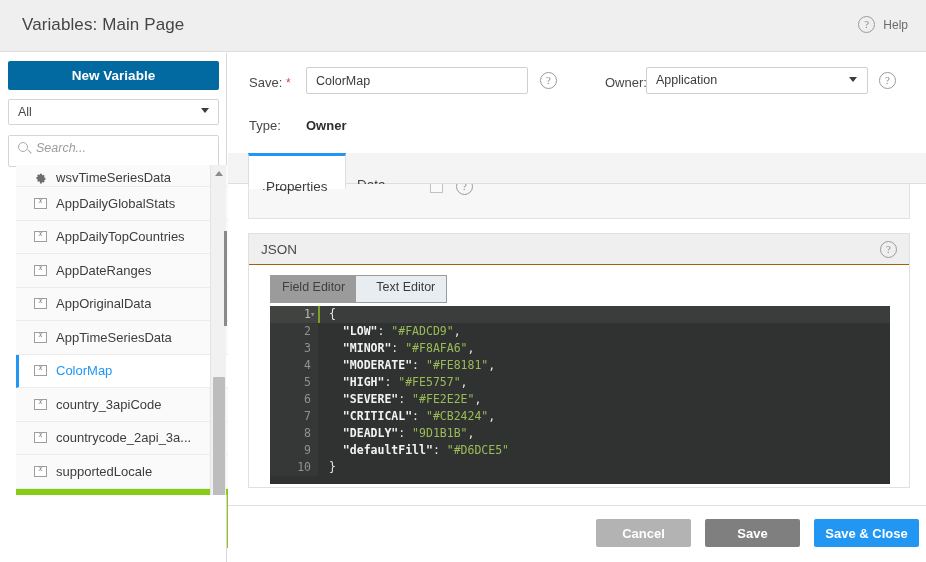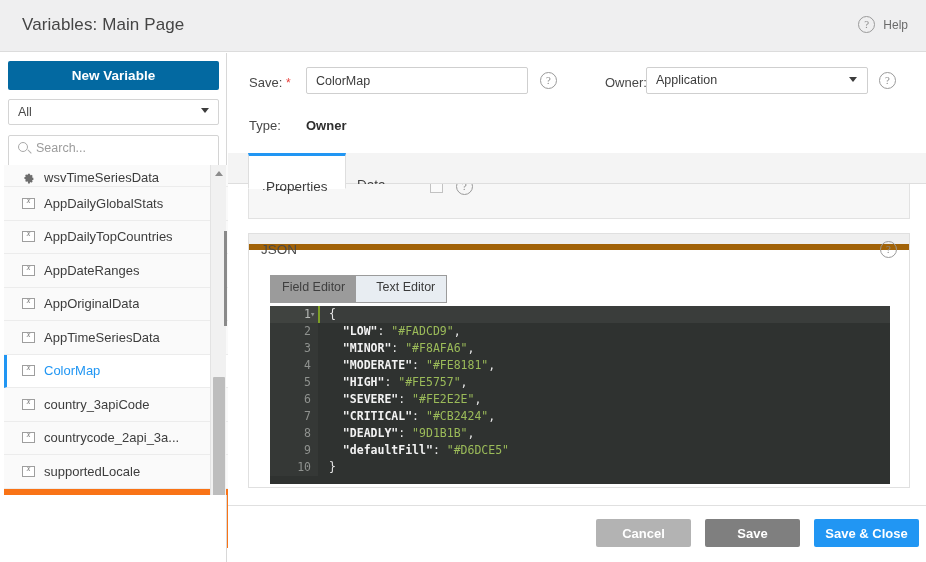--- a/index.html
+++ b/index.html
@@ -73,41 +73,42 @@
     width: 0; height: 0;
     border-left: 4px solid transparent;
     border-right: 4px solid transparent;
     border-top: 5px solid #3c3c3c;
   }
   .search-box {
     position: absolute; left: 8px; top: 82px;
     width: 211px; height: 32px;
     border: 1px solid #d4d4d4; background: #fff;
     border-radius: 2px;
+    font-style: italic;
   }
   .search-ico {
     position: absolute; left: 9px; top: 6px;
     width: 10px; height: 10px; border: 1.2px solid #a9a9a9;
     border-radius: 50%;
   }
   .search-ico:after {
     content: ""; position: absolute;
     left: 8px; top: 8px; width: 5px; height: 1.2px;
     background: #a9a9a9; transform: rotate(45deg);
   }
   .search-ph {
     position: absolute; left: 27px; top: 5px;
     font-size: 12.5px; color: #9c9c9c;
   }
 
   .var-list {
-    position: absolute; left: 4px; top: 112px;
+    position: absolute; left: 16px; top: 112px;
     width: 227px; height: 383px;
     overflow: hidden;
-    background: #f97316;
+    background: #84cc16;
   }
   .var-item {
     position: relative;
     height: 33.5px;
     display: flex; align-items: center;
     padding-left: 18px;
     border-bottom: 1px solid #ececec;
     background: #fafafa;
     cursor: pointer;
     font-size: 13px; color: #3d3d3d;
@@ -265,23 +266,23 @@
 
   
   .json-sec {
     position: absolute; left: 20px; top: 180px;
     width: 662px; height: 255px;
     border: 1px solid #e0e0e0;
     background: #fff;
   }
   .json-head {
     position: relative;
-    height: 16px;
+    height: 31px;
     background: #efefef;
-    border-bottom: 6px solid #a16207;
+    border-bottom: 1px solid #a16207;
   }
   .json-head .ttl {
     position: absolute; left: 12px; top: 8px;
     font-size: 13.5px; color: #4a4a4a;
   }
   .json-head .hlp { position: absolute; right: 12px; top: 7px; }
 
   .seg-wrap {
     position: absolute; left: 21px; top: 41px;
     display: flex;

